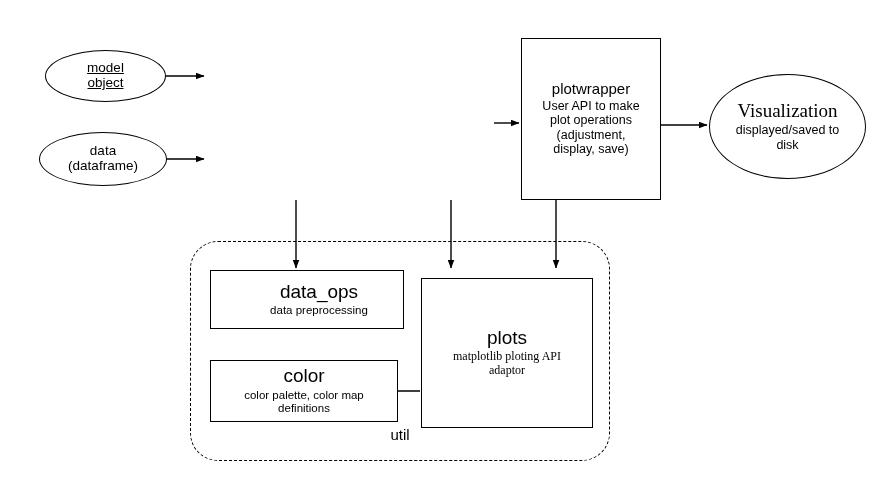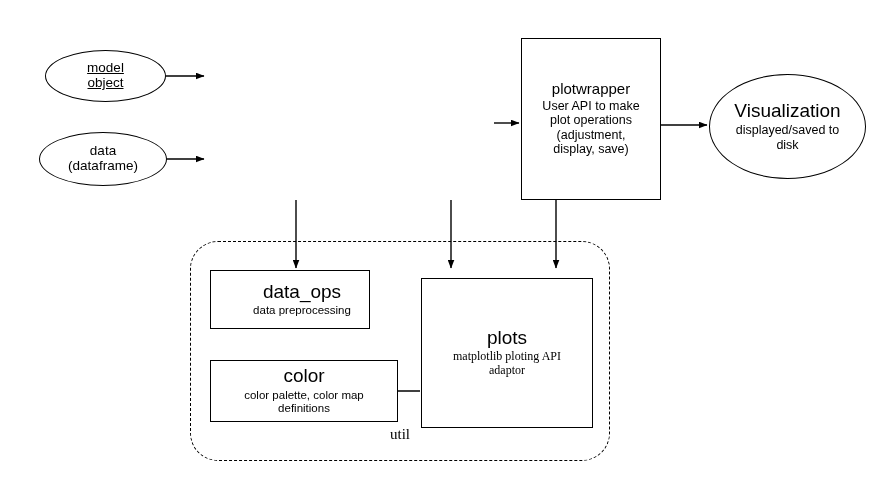--- a/index.html
+++ b/index.html
@@ -68,42 +68,41 @@
 
   #node-plotwrapper {
     left: 521px; top: 38px; width: 140px; height: 162px;
   }
   #node-plotwrapper .title { font-size: 15px; margin-bottom: 1px; }
   #node-plotwrapper .subtitle { font-size: 12.5px; }
 
   #node-visualization {
     left: 709px; top: 74px; width: 157px; height: 105px;
   }
-  #node-visualization .title { font-size: 19px; margin-bottom: 2px; }
+  #node-visualization .title { font-size: 19px; margin-bottom: 2px; font-family: Liberation Serif, serif; }
   #node-visualization .subtitle { font-size: 12.5px; }
 
   #group-util {
     position: absolute;
     left: 190px; top: 241px; width: 420px; height: 220px;
     box-sizing: border-box;
     border: 1.4px dashed #000000;
     border-radius: 28px;
     background: transparent;
   }
   #group-util-label {
     position: absolute;
     left: 190px; top: 427px; width: 420px;
     text-align: center;
     font-size: 15px;
     line-height: 1;
-    font-family: Liberation Serif, serif;
   }
 
   #node-data-ops {
-    left: 210px; top: 270px; width: 160px; height: 59px; padding-left: 24px;
+    left: 210px; top: 270px; width: 194px; height: 59px; padding-left: 24px;
   }
   #node-data-ops .title { font-size: 19px; margin-bottom: 2px; }
   #node-data-ops .subtitle { font-size: 11.5px; }
 
   #node-color {
     left: 210px; top: 360px; width: 188px; height: 62px;
   }
   #node-color .title { font-size: 19px; margin-bottom: 2px; }
   #node-color .subtitle { font-size: 11.5px; }
 

